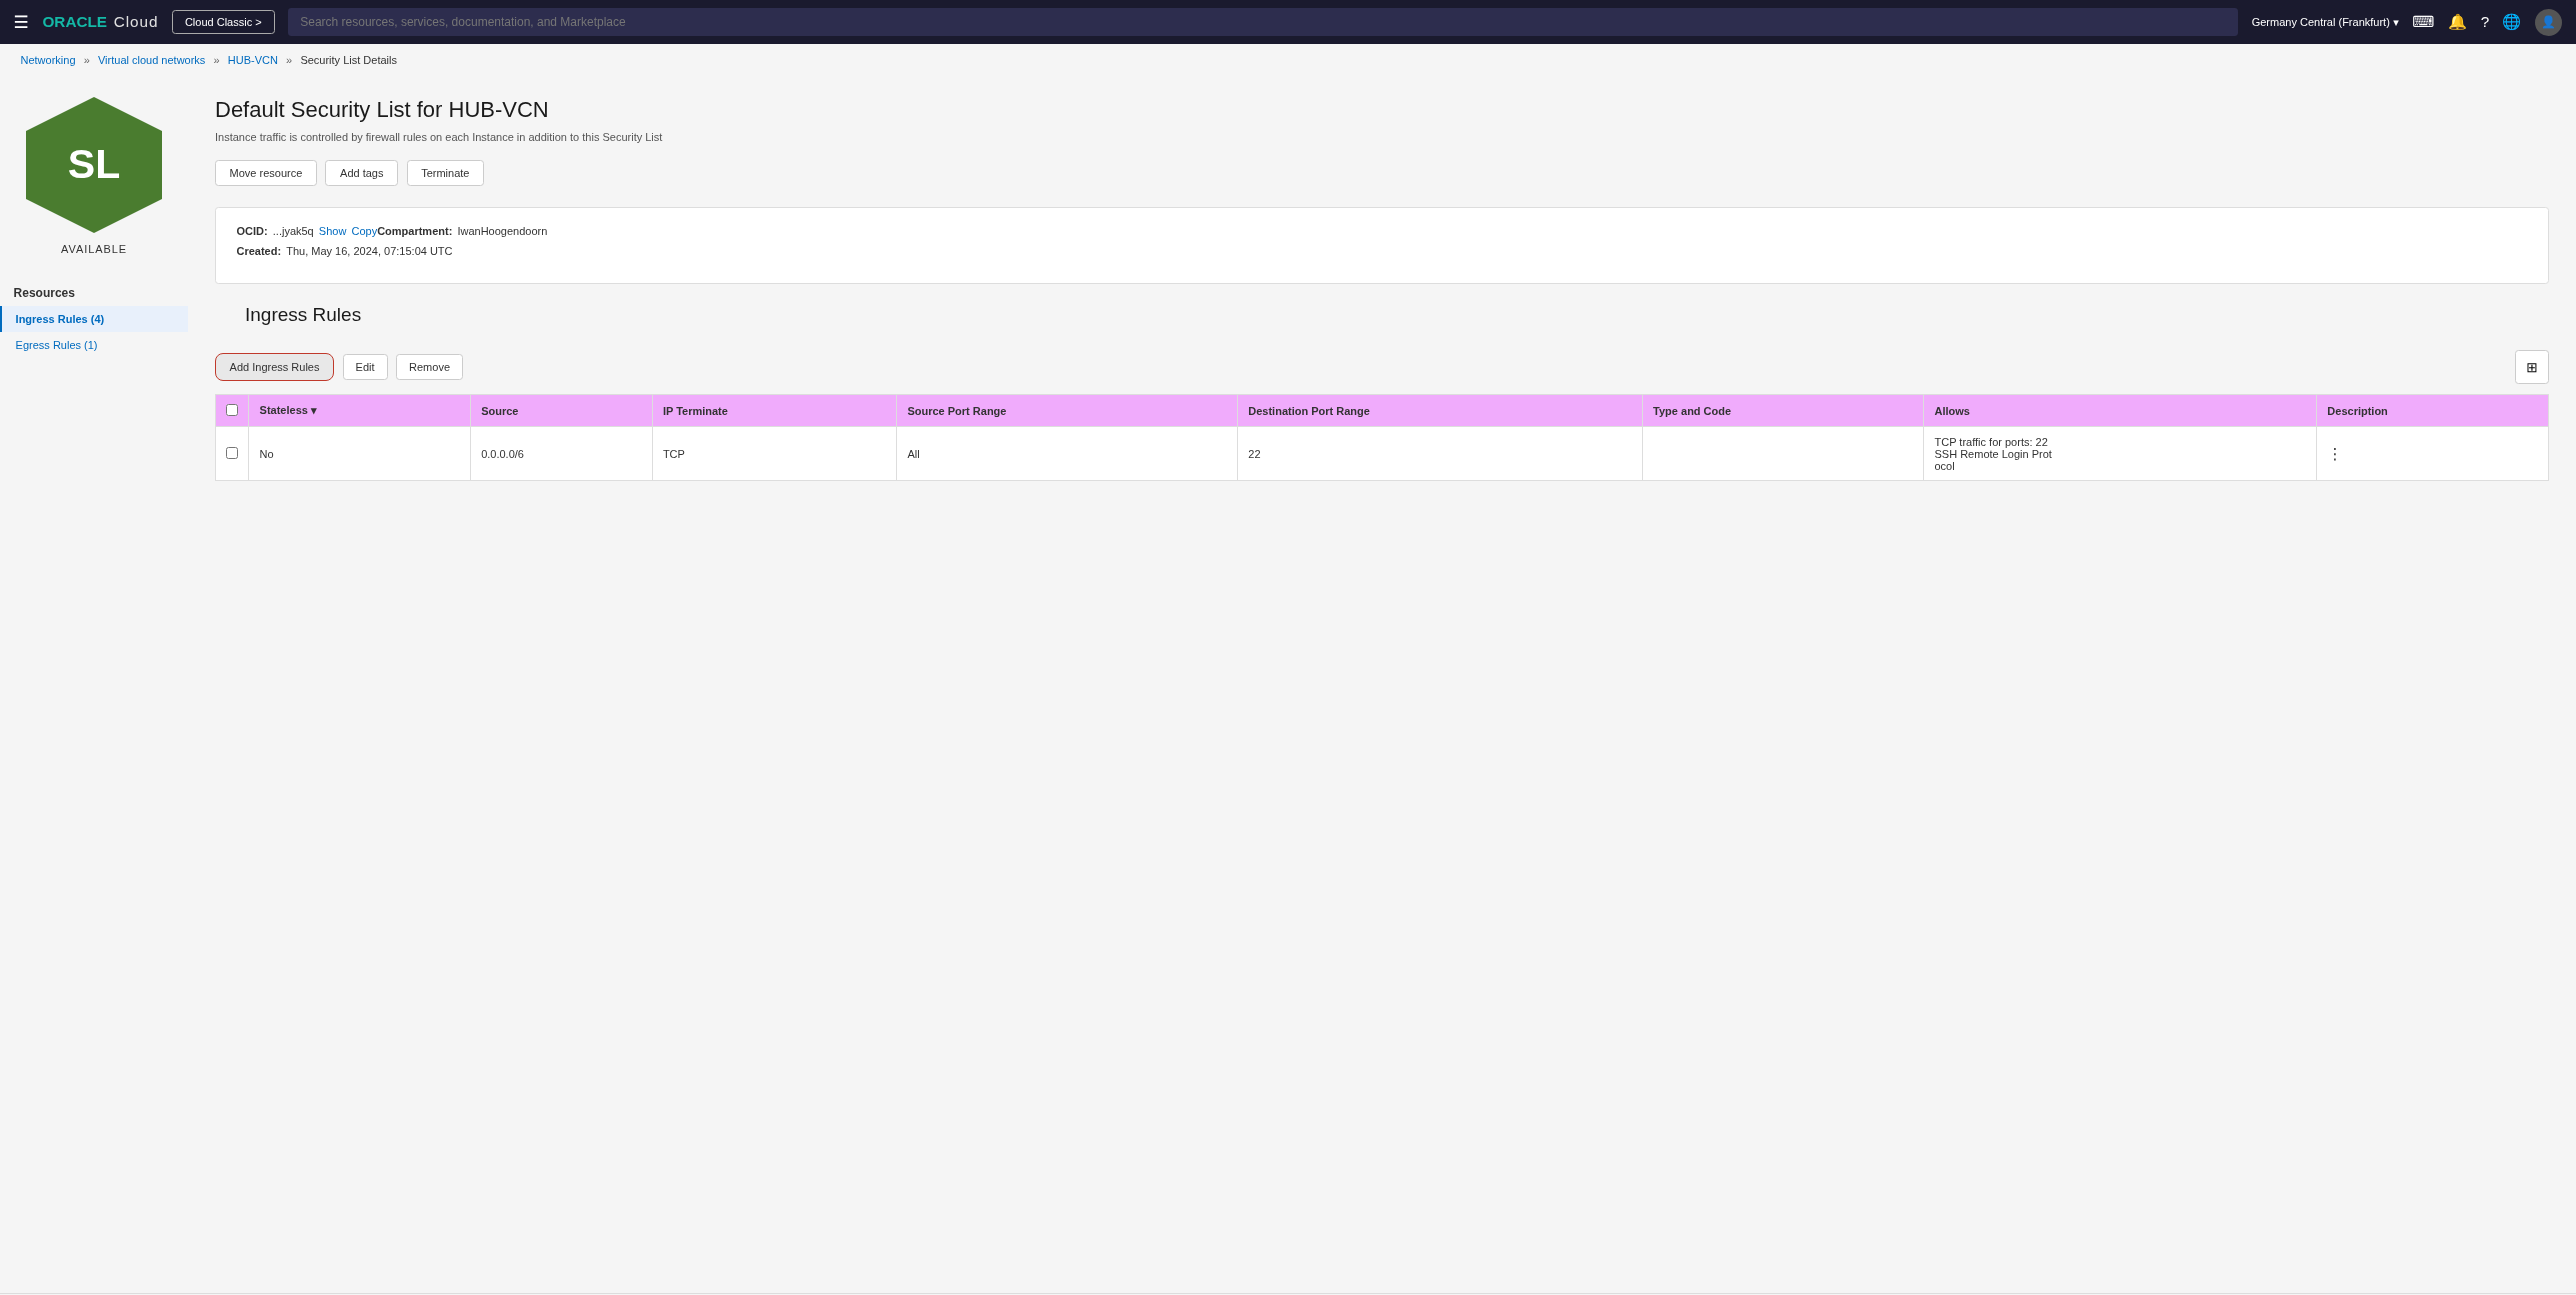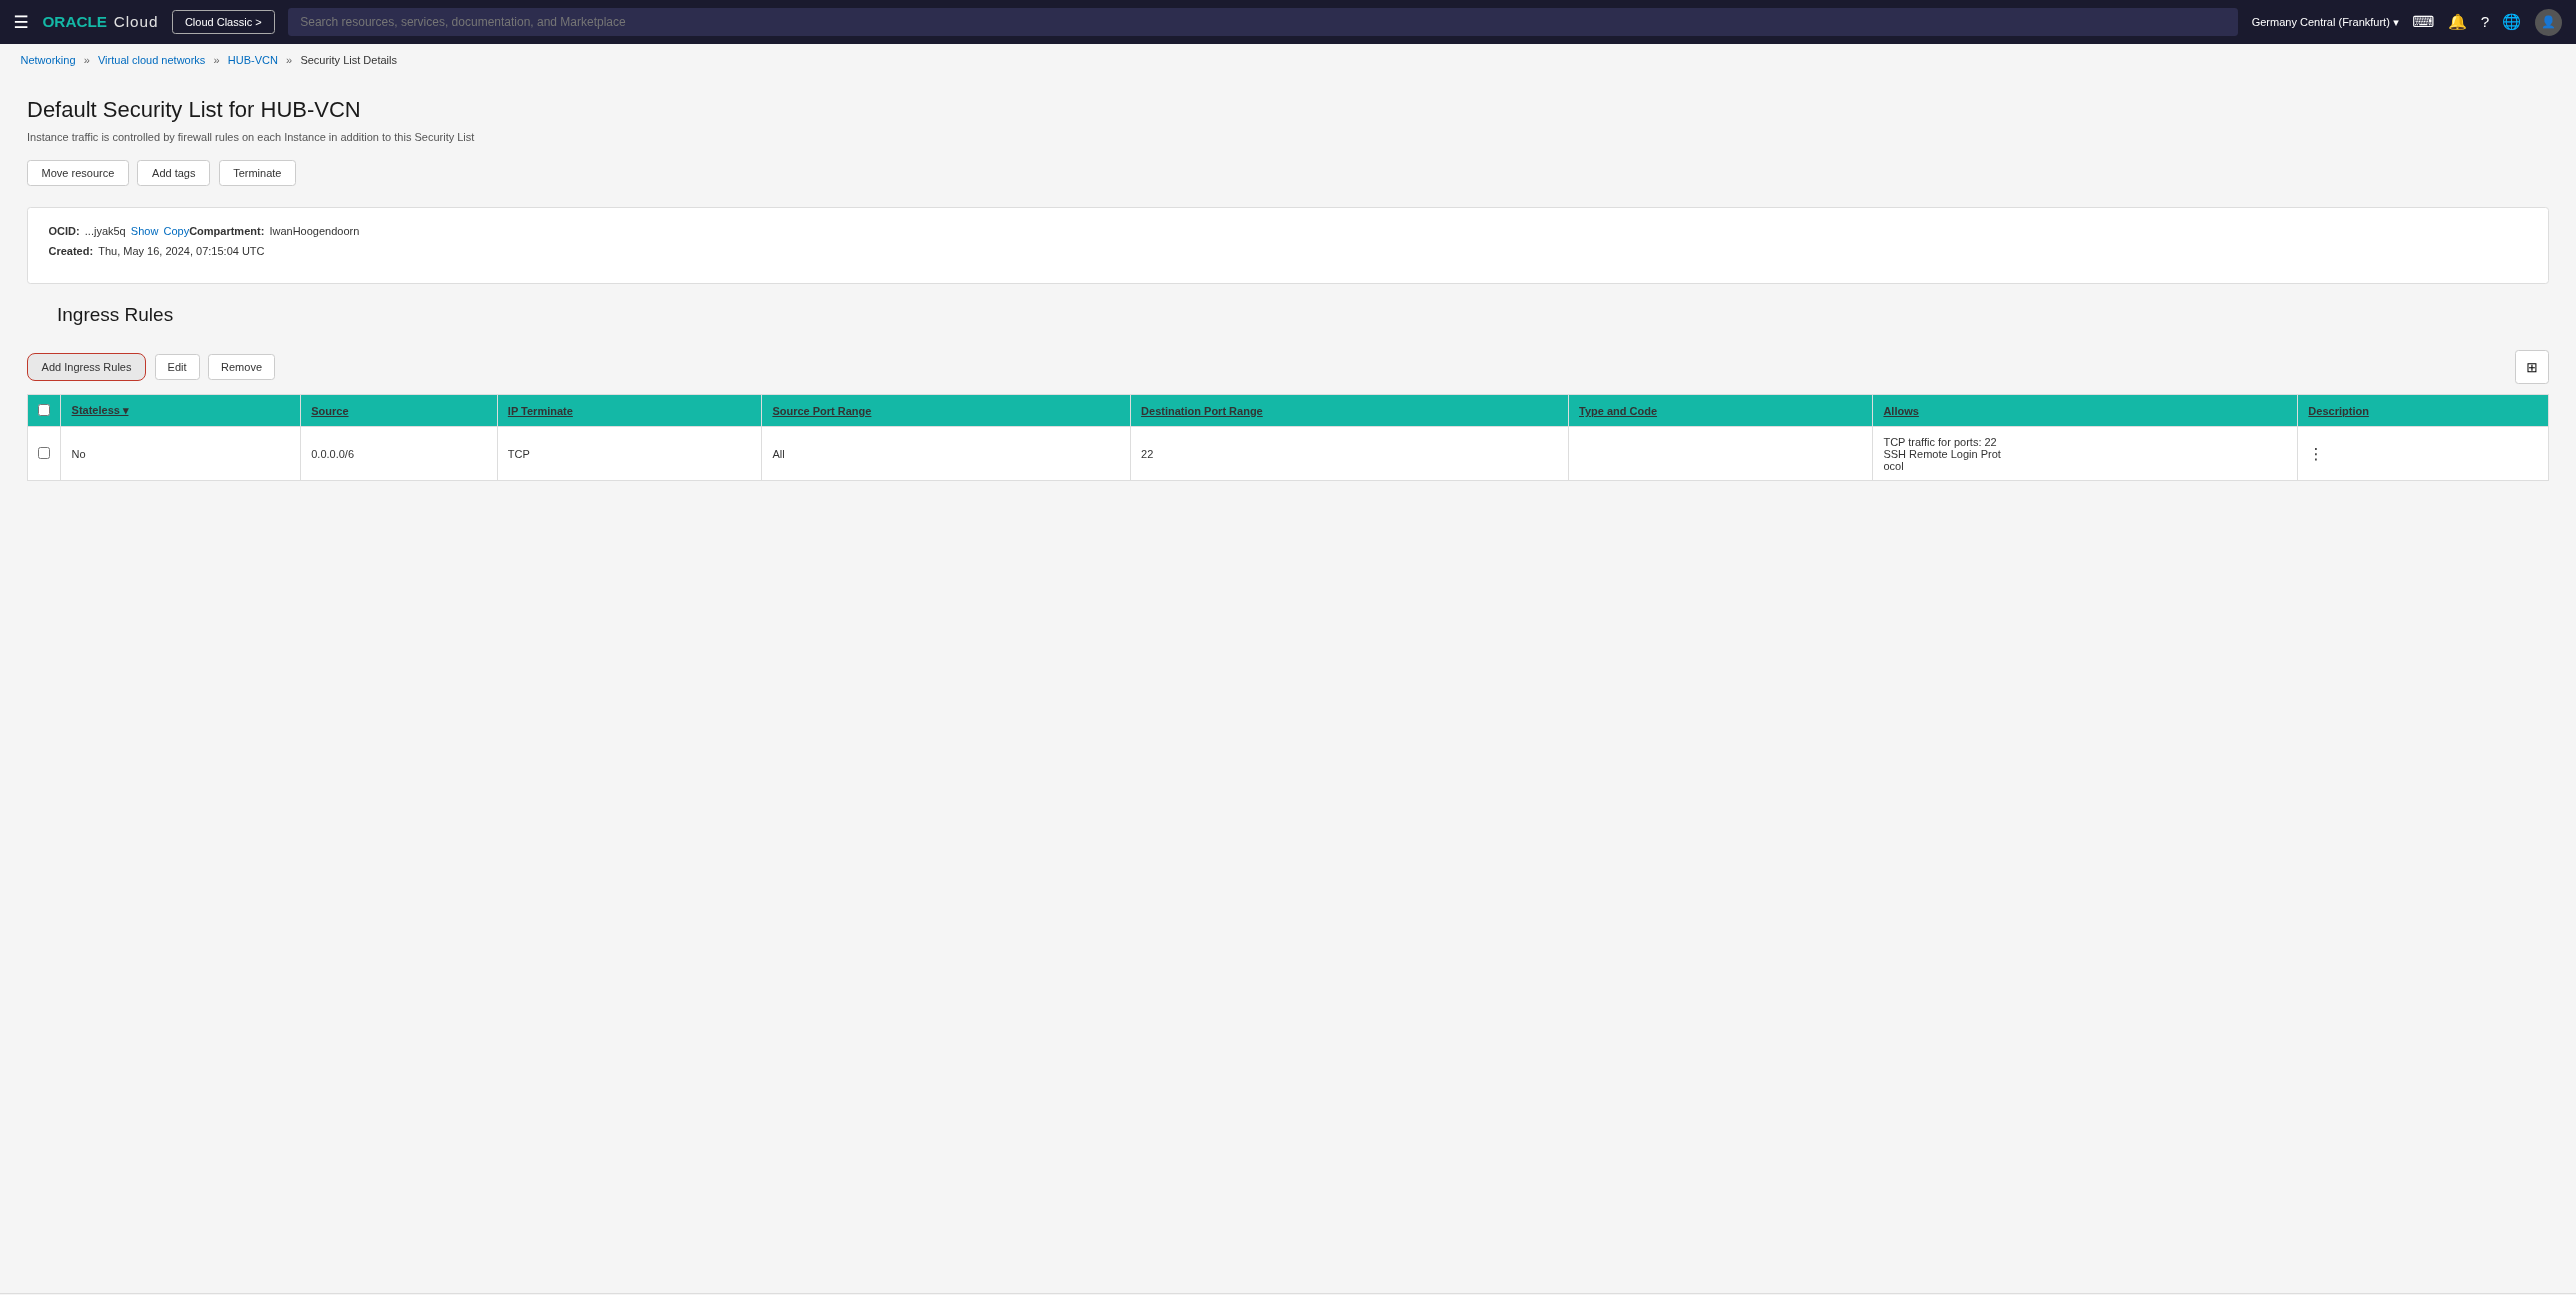--- a/index.html
+++ b/index.html
@@ -244,28 +244,27 @@
 
     
     .data-table {
       width: 100%;
       border-collapse: collapse;
       background: white;
       border: 0.9px solid #ddd;
       font-size: 11px;
     }
     .data-table th {
-      background: #14b8a6;
+      background: #f0abfc;
       border: 0.9px solid #ddd;
       padding: 8.5px 10.2px;
       text-align: left;
       font-weight: 600;
       color: #333;
       white-space: nowrap;
-      text-decoration: underline;
     }
     .data-table td {
       border: 0.9px solid #ddd;
       padding: 8.5px 10.2px;
       vertical-align: middle;
       color: #333;
     }
     .data-table input[type="checkbox"] {
       cursor: pointer;
       width: 12px;
@@ -333,20 +332,37 @@
   <span class="breadcrumb-sep">»</span>
   <a href="#">Virtual cloud networks</a>
   <span class="breadcrumb-sep">»</span>
   <a href="#">HUB-VCN</a>
   <span class="breadcrumb-sep">»</span>
   <span class="breadcrumb-current">Security List Details</span>
 </div>
 
 <div class="main-layout">
 
+  <aside class="left-panel">
+    <div class="resource-icon-wrap">
+      <div class="hexagon">
+        <span class="hexagon-text">SL</span>
+      </div>
+      <span class="resource-status">AVAILABLE</span>
+    </div>
+
+    <div class="sidebar-section-label">Resources</div>
+
+    <div class="sidebar-item active">
+      <a href="#">Ingress Rules (4)</a>
+    </div>
+    <div class="sidebar-item">
+      <a href="#">Egress Rules (1)</a>
+    </div>
+  </aside>
 
   <main class="content-area">
 
     <h1 class="page-title">Default Security List for HUB-VCN</h1>
     <p class="page-subtitle">Instance traffic is controlled by firewall rules on each Instance in addition to this Security List</p>
 
     <div class="action-buttons">
       <button class="btn">Move resource</button>
       <button class="btn">Add tags</button>
       <button class="btn">Terminate</button>

